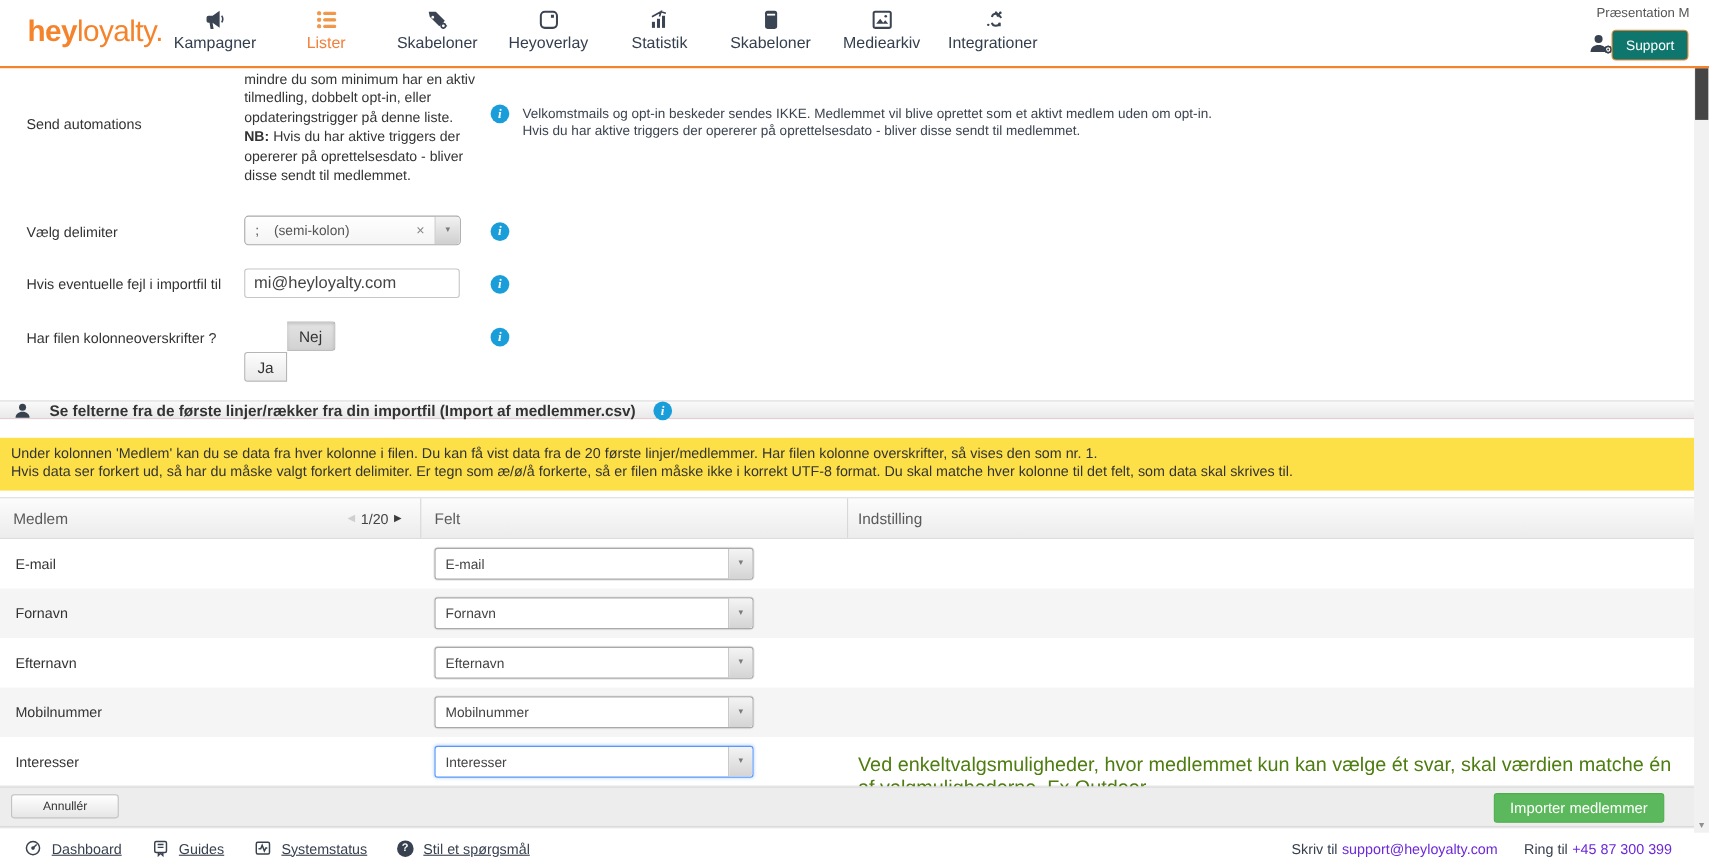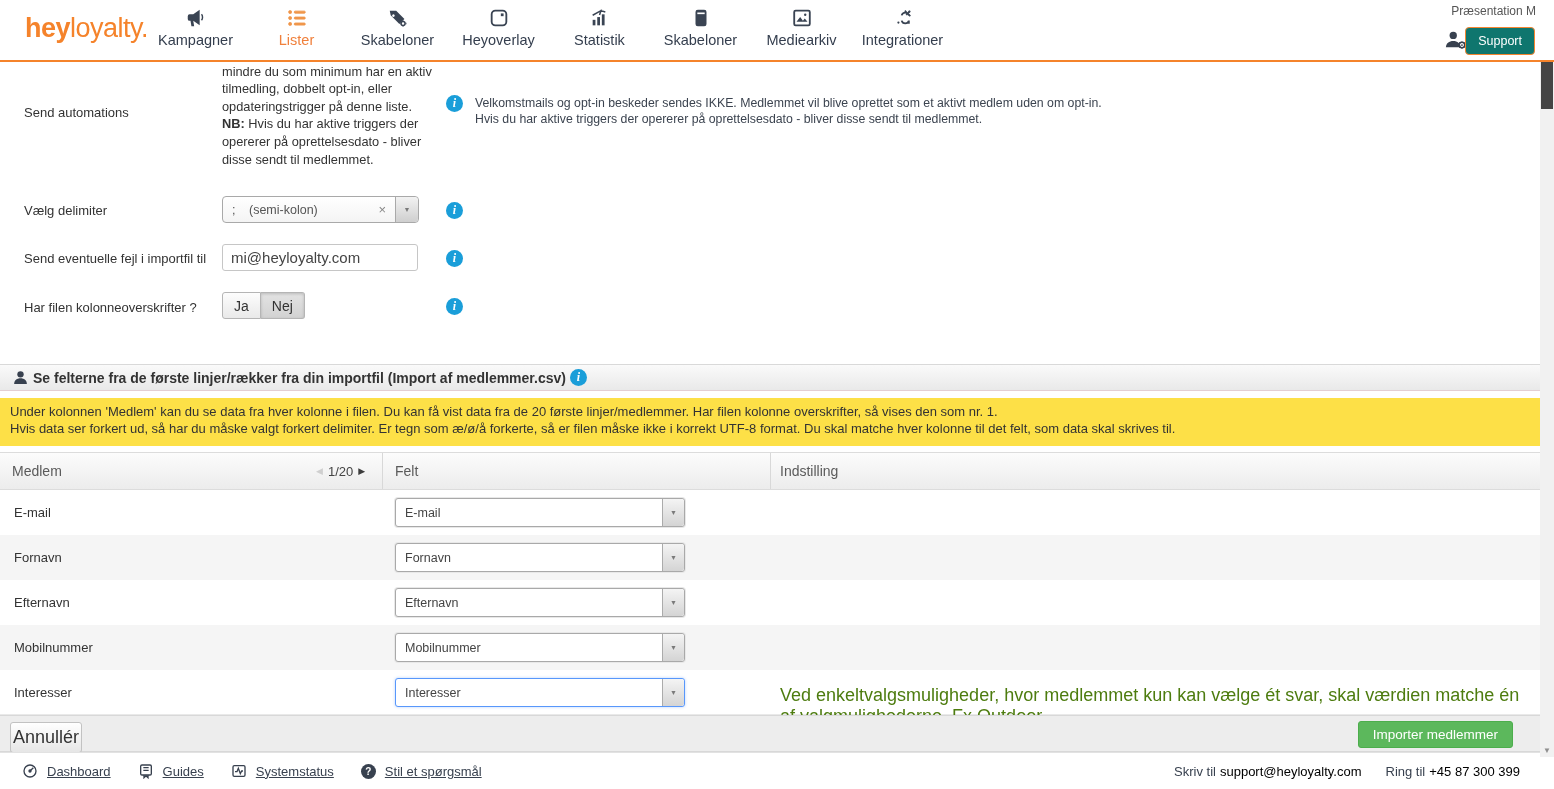--- a/index.html
+++ b/index.html
@@ -43,28 +43,28 @@
                  background:linear-gradient(#f2f2f2,#cfcfcf); border-radius:0 4px 4px 0;
                  display:flex; align-items:center; justify-content:center; }
   .arrow-glyph { font-size:7px; color:#7a7a7a; font-style:normal; }
 
   .txt-input { position:absolute; left:222px; width:196px; height:27px; border:1px solid #c6c6c6; border-radius:3px;
                font-size:15px; color:#444; padding:0 8px; font-family:"Liberation Sans", sans-serif; }
 
   .toggle { position:absolute; left:222px; display:flex; }
   .tg-btn { height:27px; font-size:14px; color:#333; padding:0 11px; border:1px solid #b5b5b5; cursor:pointer;
             font-family:"Liberation Sans", sans-serif; }
-  .tg-yes { background:linear-gradient(#fdfdfd,#e9e9e9); border-radius:3px 0 0 3px; }
+  .tg-yes { background:linear-gradient(#fdfdfd,#e9e9e9); border-radius:3px 0 0 3px;margin-top:28px; }
   .tg-no  { background:linear-gradient(#e3e3e3,#d2d2d2); border-left:none; border-radius:0 3px 3px 0;
             box-shadow:inset 0 1px 3px rgba(0,0,0,.18); }
 
   
-  .section-bar { position:absolute; left:0; top:364px; width:1540px; height:27px;
+  .section-bar { position:absolute; left:0; top:364px; width:1540px; height:17px;
                  background:linear-gradient(#fafafa,#e9e9e9); border-top:1px solid #d9d9d9; border-bottom:1px solid #e3cfd3;
-                 display:flex; align-items:center; padding-left:12px; gap:4px; }
+                 display:flex; padding-left:12px; gap:16px; }
   .section-title { font-size:14px; font-weight:bold; color:#333; }
   .section-bar .info-ic { position:static; flex:0 0 auto; }
   .warning { position:absolute; left:0; top:398px; width:1540px; height:48px; background:#fde047;
              padding:6px 10px; font-size:13px; line-height:16.5px; color:#333; }
 
   .thead { position:absolute; left:0; top:452px; width:1540px; height:38px;
            background:linear-gradient(#fcfcfc,#ececec); border-top:1px solid #dcdcdc; border-bottom:1px solid #dcdcdc; }
   .thead .col-div { position:absolute; top:0; width:1px; height:100%; background:#d8d8d8; }
   .th-label { position:absolute; top:10px; font-size:14px; color:#5a5a5a; }
   .pager { position:absolute; left:316px; top:0; height:100%; display:flex; align-items:center; gap:5px; }
@@ -81,35 +81,35 @@
   .sel-text { position:absolute; left:9px; top:7px; font-size:12.5px; color:#444; }
   .sel-arrowbox { position:absolute; right:0; top:0; width:22px; height:27px; border-left:1px solid #ababab;
                   background:linear-gradient(#f4f4f4,#d4d4d4); border-radius:0 3px 3px 0;
                   display:flex; align-items:center; justify-content:center; }
   .cell-setting { position:absolute; left:780px; top:15px; width:750px; font-size:18px; color:#4d7c0f; }
 
   
   .action-bar { position:absolute; left:0; top:715px; width:1540px; height:37px; background:#ededed;
                 border-top:1px solid #d8d8d8; border-bottom:1px solid #d8d8d8; }
   .cancel-btn { position:absolute; left:10px; top:6px; background:linear-gradient(#fff,#e6e6e6);
-                border:1px solid #c2c2c2; border-radius:3px; font-size:18px; color:#333; padding:4px 2px;
+                border:1px solid #c2c2c2; border-radius:3px; font-size:11px; color:#333; padding:4px 28px;
                 cursor:pointer; font-family:"Liberation Sans", sans-serif; }
   .import-btn { position:absolute; right:27px; top:5px; background:#5cb85c; border:1px solid #4cae4c;
                 border-radius:3px; color:#fff; font-size:13.5px; padding:5px 14px; cursor:pointer;
                 font-family:"Liberation Sans", sans-serif; }
 
   .footer { position:absolute; left:0; top:752px; width:1554px; height:37px; background:#fff;
             border-top:1px solid #e2e2e2; }
   .f-links { position:absolute; left:22px; top:0; height:100%; display:flex; align-items:center; gap:27px; }
   .f-link { display:flex; align-items:center; gap:9px; font-size:13px; color:#38414f; cursor:pointer;text-decoration:underline; }
   .q-circle { width:15px; height:15px; border-radius:50%; background:#38414f; color:#fff; font-size:10px;
               font-weight:bold; display:inline-flex; align-items:center; justify-content:center; }
   .f-contact { position:absolute; right:34px; top:0; height:100%; display:flex; align-items:center; gap:24px;
                font-size:13px; color:#38414f; }
-  .f-contact a { color:#000000; text-decoration:none; cursor:pointer; margin-left:4px; }
+  .f-contact a { color:#6d28d9; text-decoration:none; cursor:pointer; margin-left:4px; }
 
   
   .sb-track { position:absolute; right:0; top:57px; width:14px; height:700px; background:#f1f1f1; }
   .sb-thumb { position:absolute; left:1px; top:0; width:12px; height:52px; background:#454545; }
   .sb-down { position:absolute; left:0; bottom:2px; width:14px; text-align:center; font-size:8px; color:#8f8f8f; }
 
   svg { display:block; }
 </style>
 </head>
 <body>
@@ -132,21 +132,21 @@
     <div class="s2" style="top:196px">
       <span class="s2-char">;</span>
       <span class="s2-label">(semi-kolon)</span>
       <span class="s2-clear">×</span>
       <span class="s2-arrowbox">
           <i class="arrow-glyph">▼</i>
         </span>
     </div>
     <span class="info-ic" style="left:446px;top:202px">i</span>
 
-    <div class="flabel" style="top:251px">Send eventuelle fejl i importfil til</div>
+    <div class="flabel" style="top:251px">Hvis eventuelle fejl i importfil til</div>
     <input class="txt-input" style="top: 244px;" value="mi@heyloyalty.com">
     <span class="info-ic" style="left:446px;top:250px">i</span>
 
     <div class="flabel" style="top:300px">Har filen kolonneoverskrifter ?</div>
     <div class="toggle" style="top:292px">
       <button class="tg-btn tg-yes">Ja</button>
       <button class="tg-btn tg-no">Nej</button>
     </div>
     <span class="info-ic" style="left:446px;top:298px">i</span>
 

